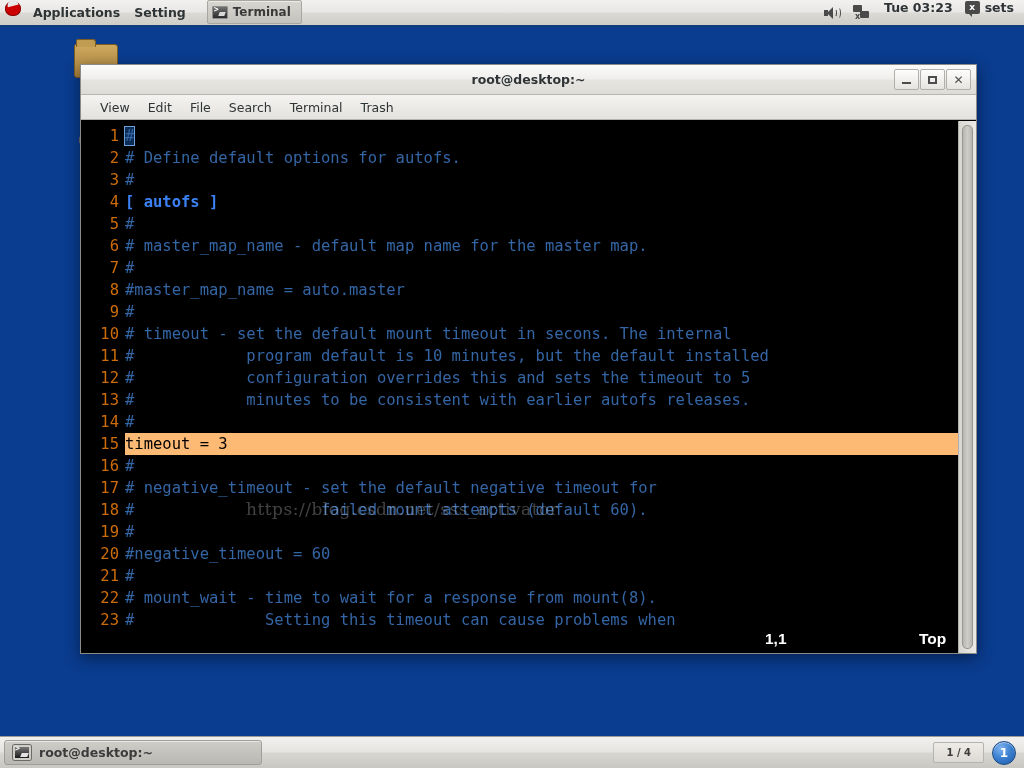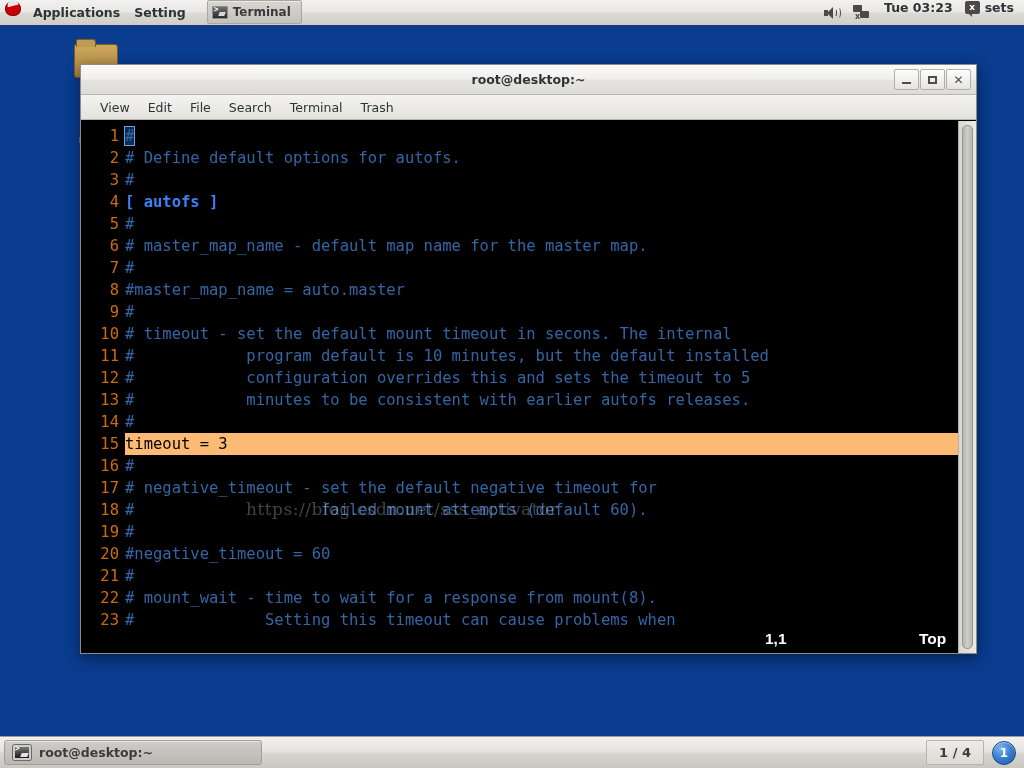--- a/index.html
+++ b/index.html
@@ -269,21 +269,21 @@
   .task-term-icon::before {
     content: ">"; position: absolute; left: 0px; top: -3px;
     font-family: "DejaVu Sans Mono", monospace; font-size: 8px; color: #fff;
   }
   .task-term-icon::after {
     content: ""; position: absolute; right: 1px; bottom: 1px;
     width: 7px; height: 4px; background: #e2e2e2; transform: skewX(-22deg);
   }
   #bottom-spacer { flex: 1; }
   #ws-count {
-    font-size: 13px; font-weight: bold; color: #3b3b3b;
+    font-size: 10px; font-weight: bold; color: #3b3b3b;
     padding: 4px 12px; border: 1px solid #b6b4af; border-radius: 2px;
     background: linear-gradient(to bottom,#eeece8,#ddd9d4);
   }
   #ws-current {
     width: 24px; height: 24px; border-radius: 50%; margin-left: 8px; margin-right: 4px;
     background: radial-gradient(circle at 35% 28%, #7eb4ef 0%, #3a7fd0 48%, #1f5ba8 100%);
     border: 1px solid #17467f;
     color: #fff; font-size: 12px; font-weight: bold;
     display: flex; align-items: center; justify-content: center;
     box-shadow: inset 0 1px 1px rgba(255,255,255,.6);

